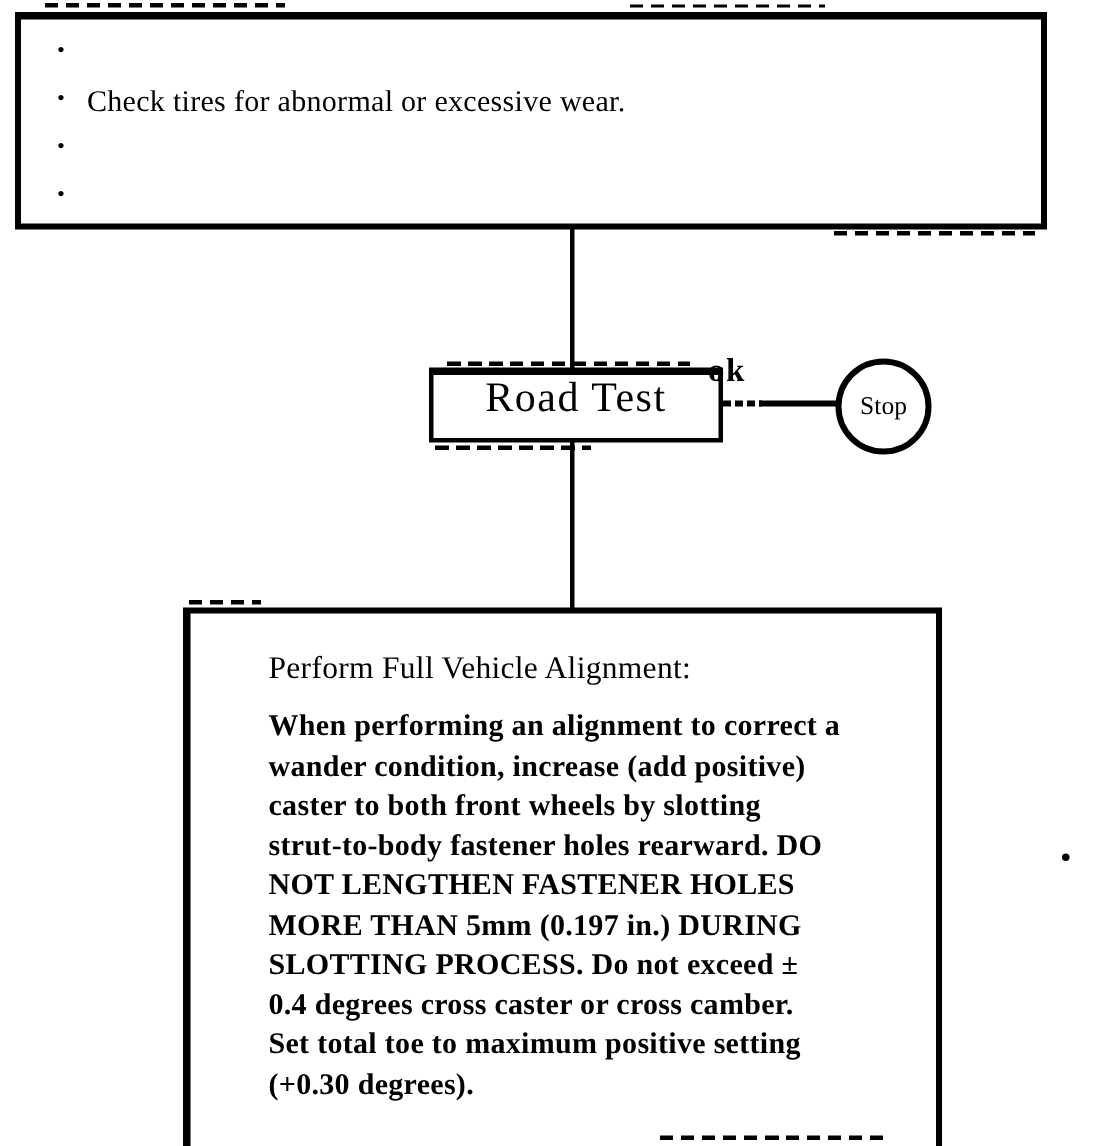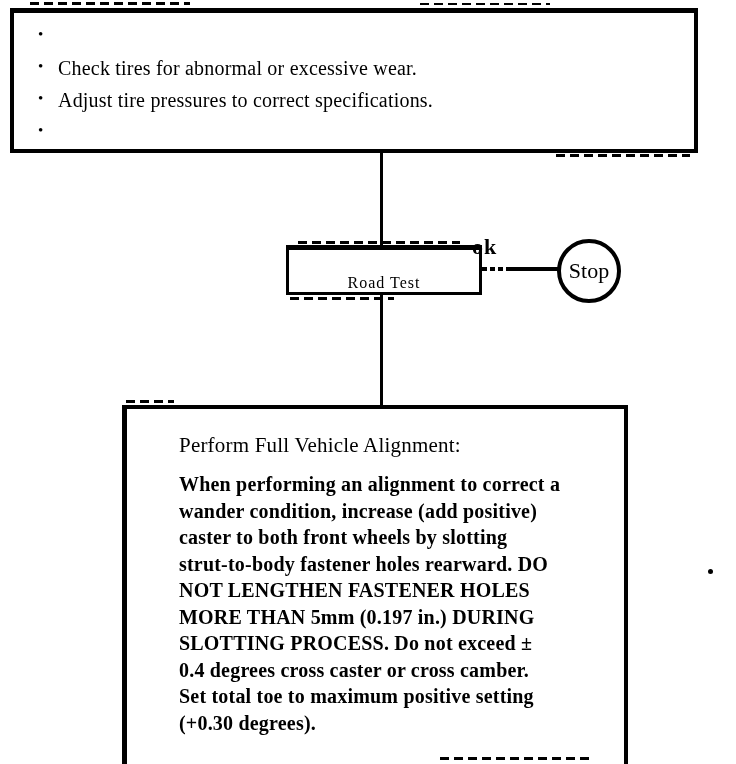--- a/index.html
+++ b/index.html
@@ -50,43 +50,43 @@
     background: repeating-linear-gradient(90deg, #000 0 5px, transparent 5px 8px);
   }
 
   
   .road-test-node {
     position: absolute;
     left: 286px; top: 245px;
     width: 196px; height: 50px;
     border: 3px solid #000;
     border-top-width: 5px;
-    display: flex; align-items: flex-end; justify-content: center;
-    font-size: 16px;
+    display: flex; align-items: flex-start; justify-content: center;
+    font-size: 28px;
     letter-spacing: 1px;
   }
 
   
   .ok-label {
     position: absolute;
     left: 472px; top: 234px;
     font-size: 22px;
     font-weight: bold;
     letter-spacing: 1px;
   }
 
   
   .stop-node {
     position: absolute;
     left: 557px; top: 239px;
     width: 64px; height: 64px;
     border: 4px solid #000;
     border-radius: 50%;
     display: flex; align-items: center; justify-content: center;
-    font-size: 22px;
+    font-size: 17px;
   }
 
   
   .alignment-box {
     position: absolute;
     left: 122px; top: 405px;
     width: 506px; height: 412px;
     border: 4px solid #000;
     border-left-width: 5px;
   }
@@ -134,21 +134,20 @@
   <div class="checklist-box">
     <div class="checklist-item">
       <span class="bullet">•</span>
     </div>
     <div class="checklist-item">
       <span class="bullet">•</span>
       <span>Check tires for abnormal or excessive wear.</span>
     </div>
     <div class="checklist-item">
       <span class="bullet">•</span>
-      <span>Adjust tire pressures to correct specifications.</span>
     </div>
     <div class="checklist-item">
       <span class="bullet">•</span>
     </div>
   </div>
 
   <div class="vline v1"></div>
   <div class="vline v2"></div>
   <div class="h-ok-dashes"></div>
   <div class="hline h-ok"></div>

